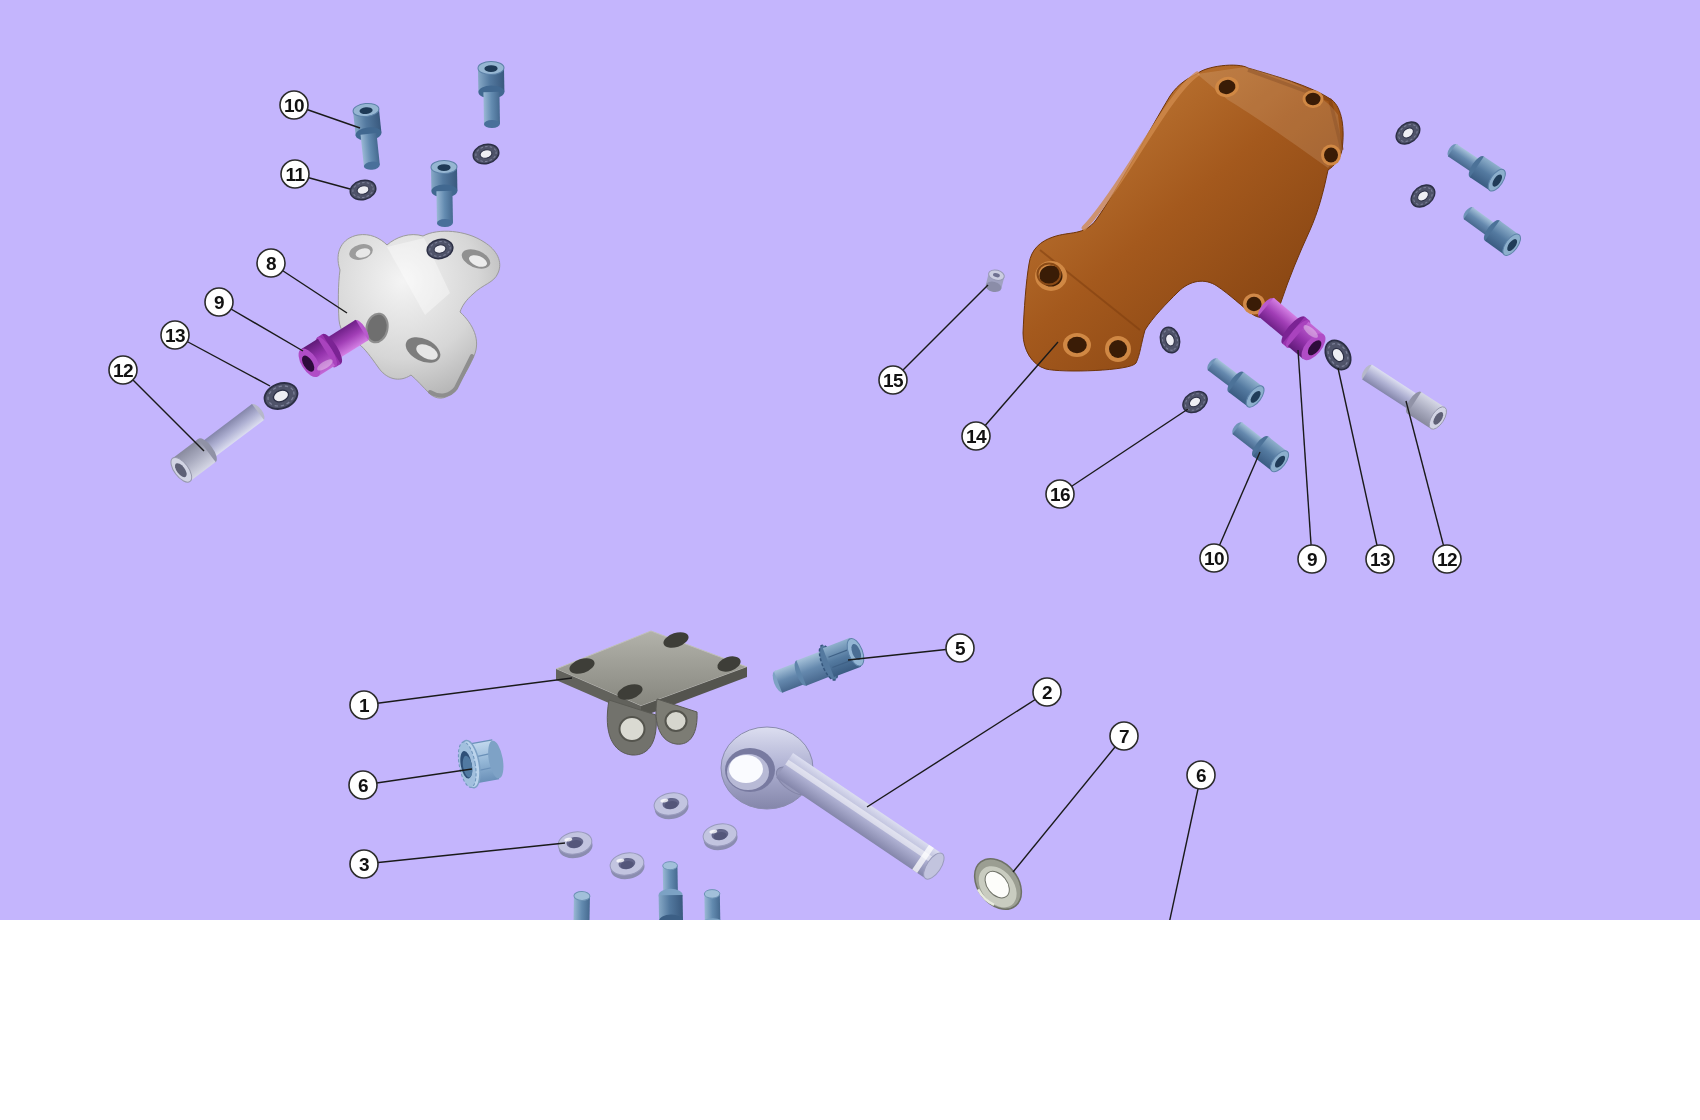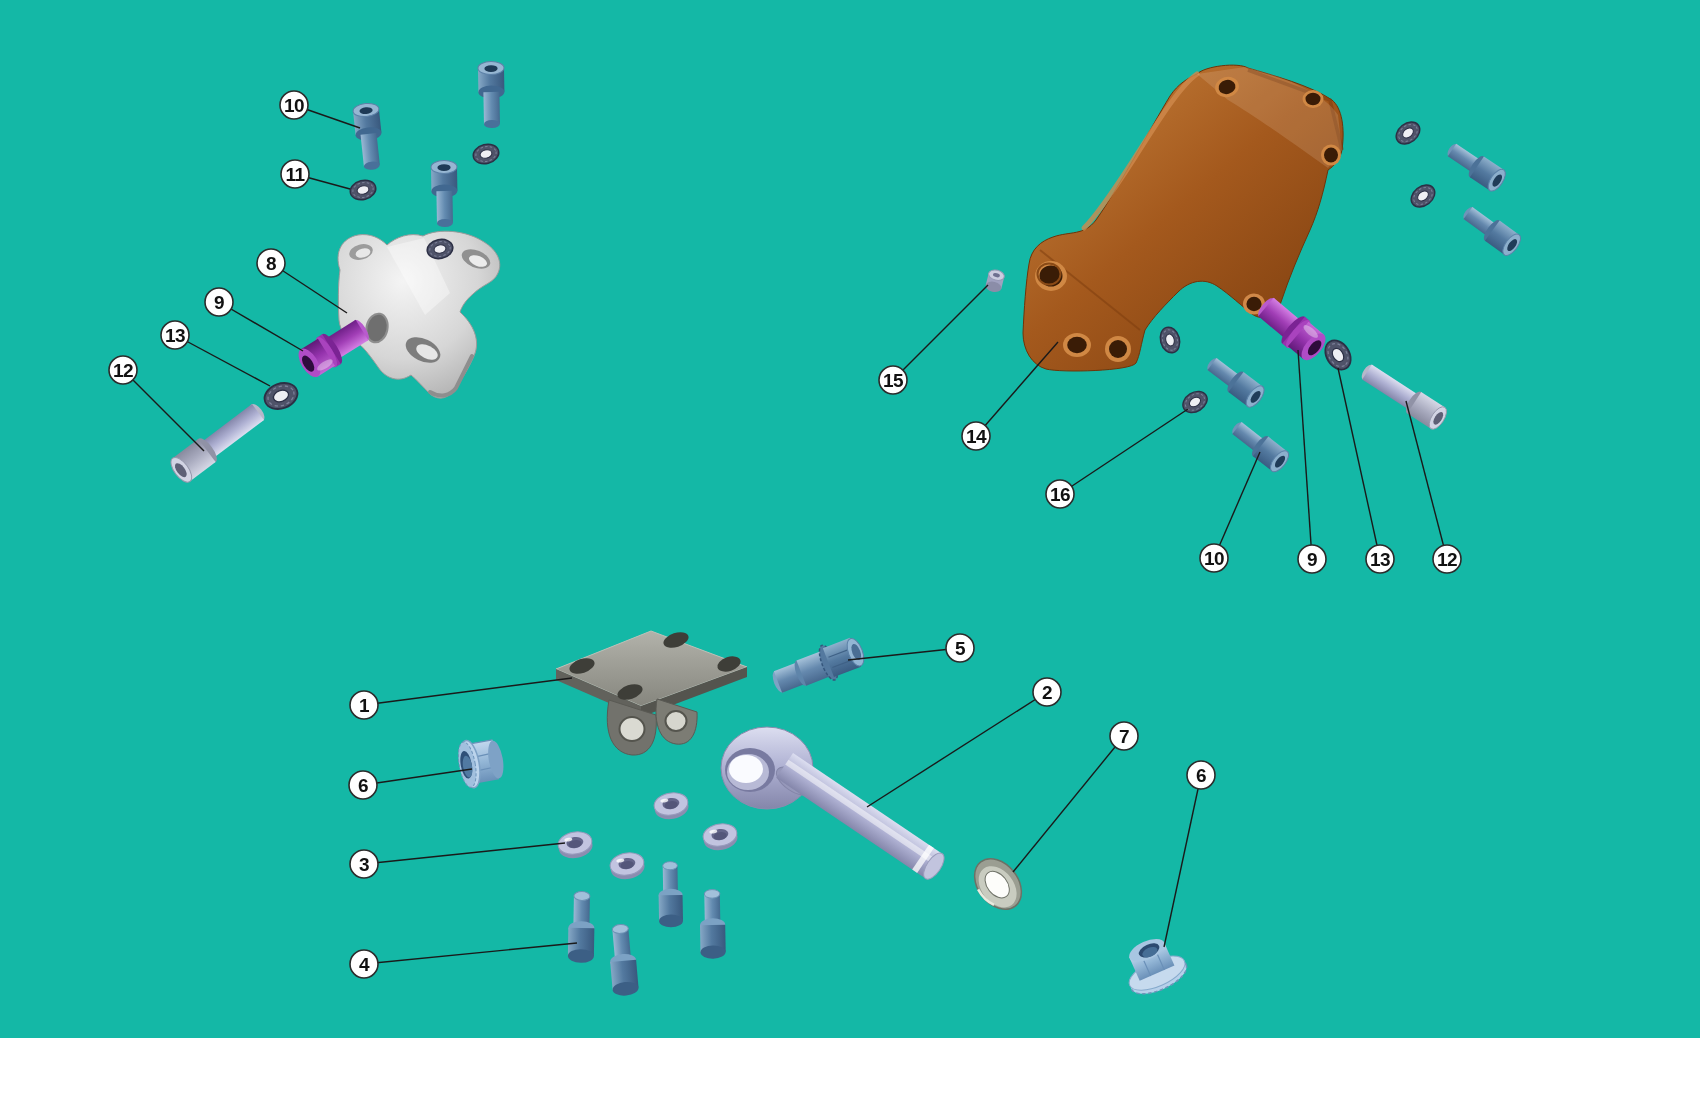--- a/index.html
+++ b/index.html
@@ -1,16 +1,16 @@
 <!DOCTYPE html>
 <html><head>
 <meta charset="utf-8">
 <style>
   html,body{margin:0;padding:0;background:#ffffff;}
-  .stage{position:relative;width:1700px;height:1038px;background:#14b8a6;overflow:hidden;}
+  .stage{position:relative;width:1700px;height:920px;background:#c4b5fd;overflow:hidden;}
   svg{display:block;}
   .callout-num{font:700 19px "Liberation Sans", sans-serif;fill:#111;text-anchor:middle;letter-spacing:-0.5px;}
 </style>
 </head>
 <body>
 
 <div class="stage">
 <svg id="diagram" width="1700" height="1120" viewBox="0 0 1700 1120" xmlns="http://www.w3.org/2000/svg">
   <defs>
     <linearGradient id="gBoltHeadV" x1="0" y1="0" x2="1" y2="0">

